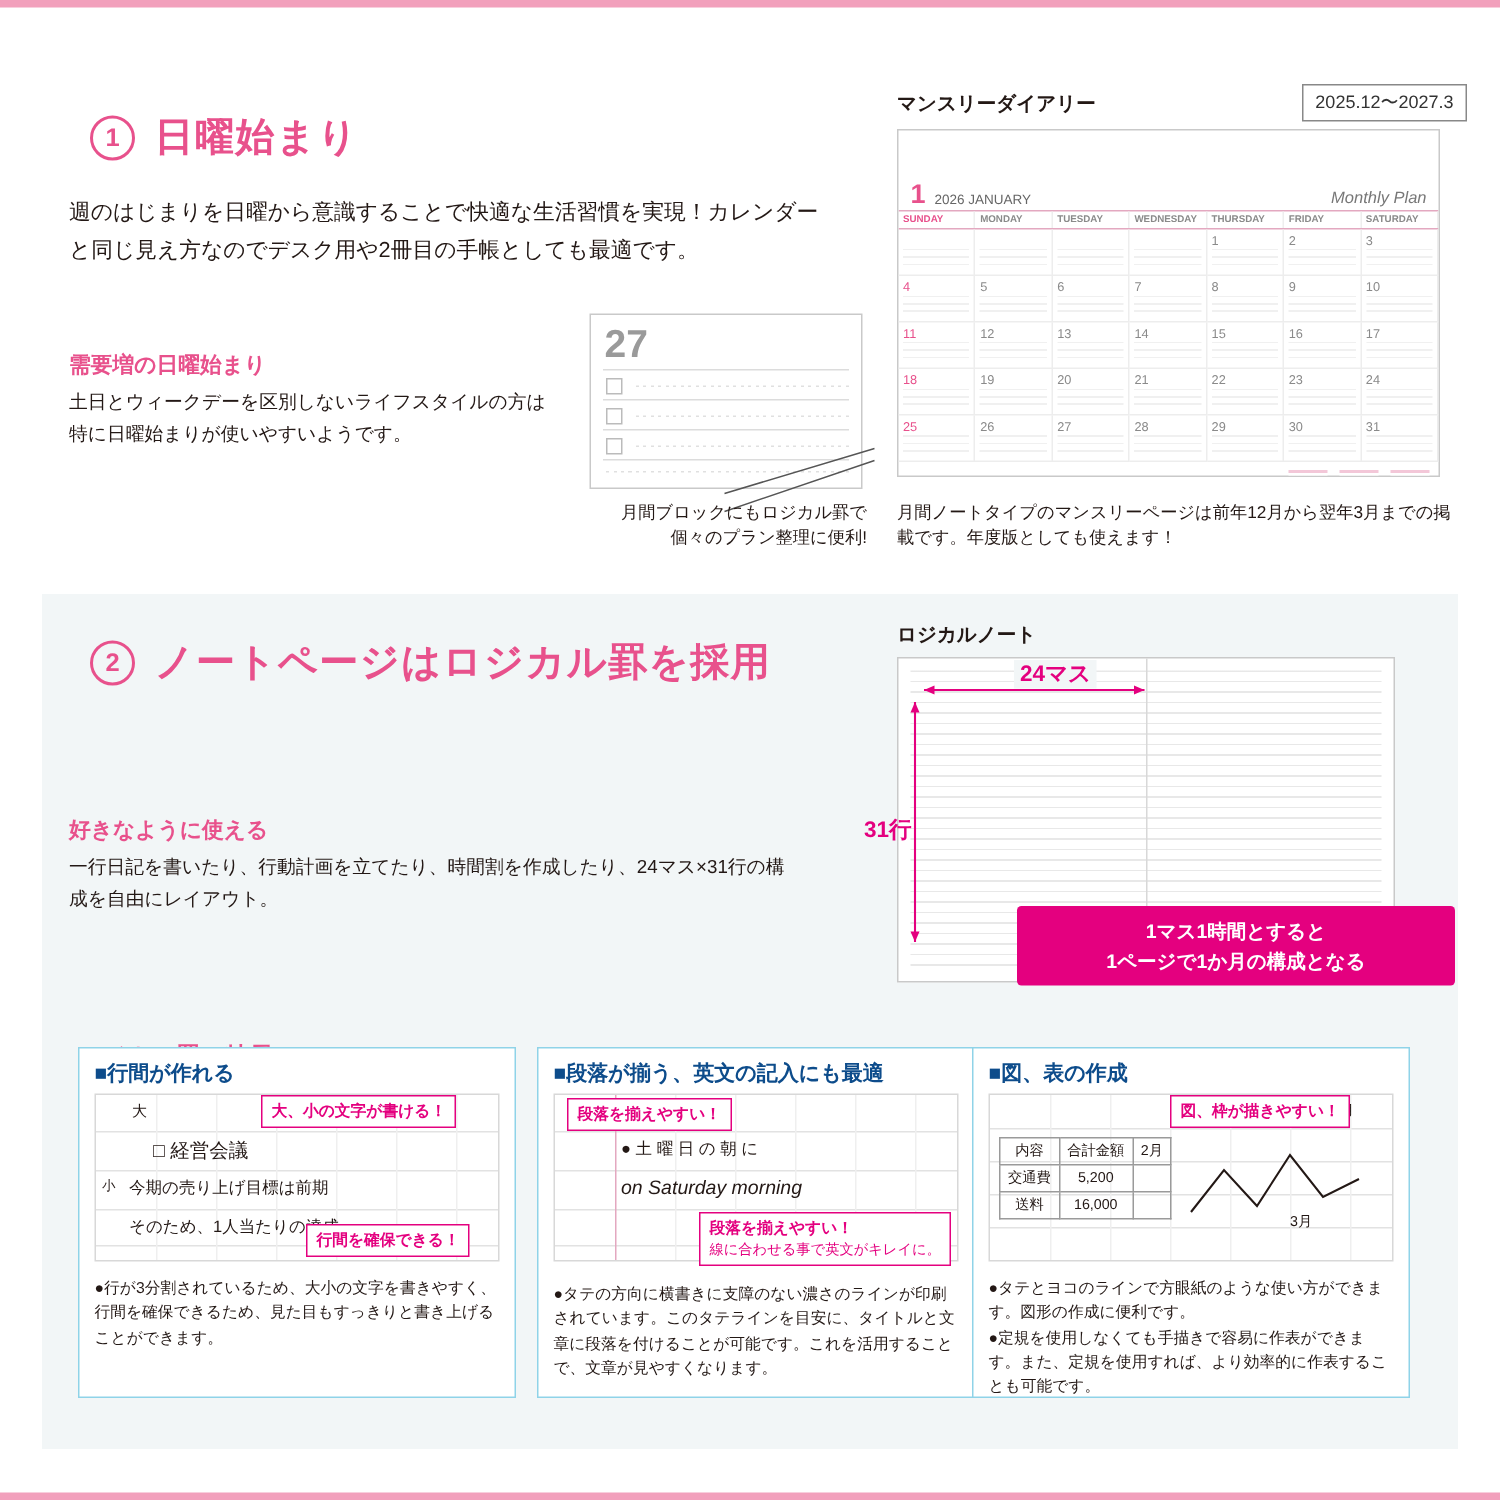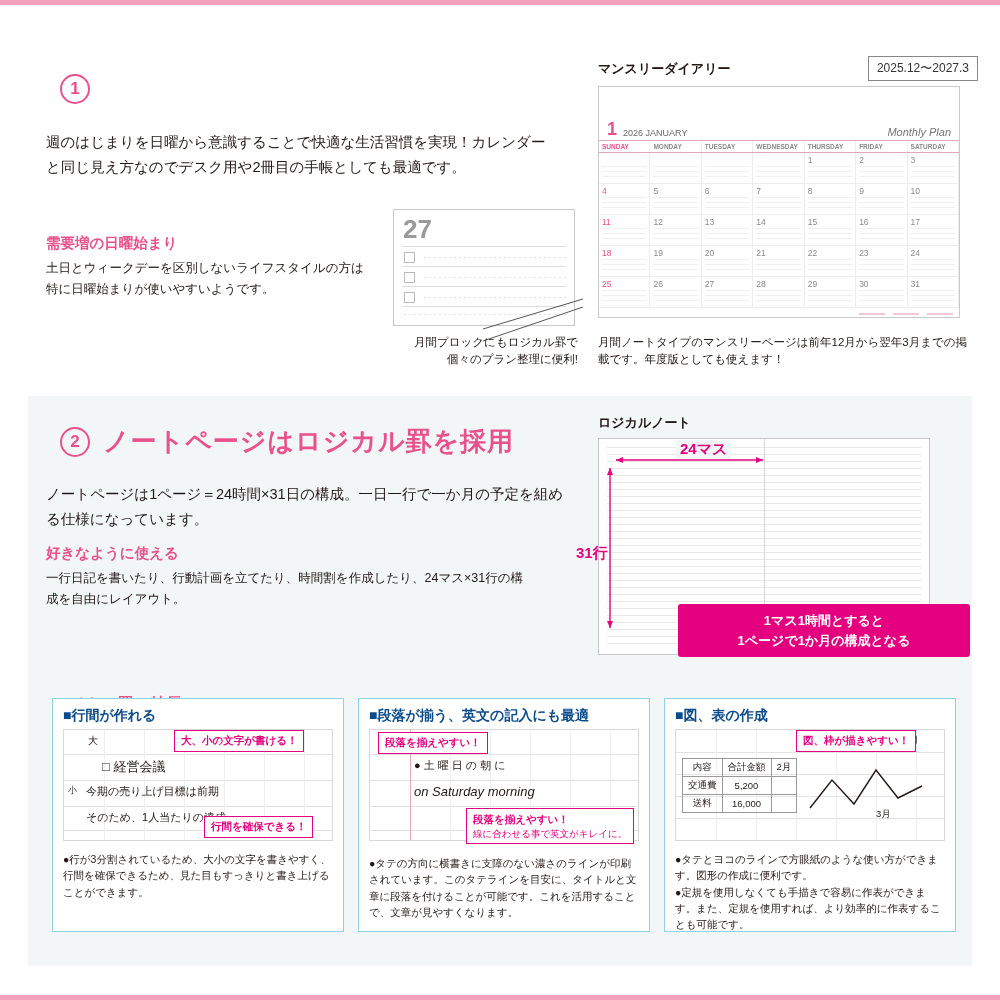--- a/index.html
+++ b/index.html
@@ -100,20 +100,21 @@
 <body>
 
 <div class="page">
   <div class="topline"></div>
   <div class="bottomline"></div>
 
   <div class="sec1">
 
     <div class="sec-head" style="position:absolute;left:32px;top:40px;">
       <div class="numcircle">1</div>
+      <div class="sec-title">日曜始まり</div>
     </div>
 
     <div class="body-txt" style="position:absolute;left:18px;top:96px;width:510px;">週のはじまりを日曜から意識することで快適な生活習慣を実現！カレンダーと同じ見え方なのでデスク用や2冊目の手帳としても最適です。</div>
 
     <div style="position:absolute;left:18px;top:200px;width:330px;">
       <div class="sub-head">需要増の日曜始まり</div>
       <div class="small-txt">土日とウィークデーを区別しないライフスタイルの方は特に日曜始まりが使いやすいようです。</div>
     </div>
 
     <div class="blockbox" style="position:absolute;left:365px;top:175px;">
@@ -308,21 +309,20 @@
     </div>
   </div>
 
   <div class="sec2">
 
     <div class="sec2-title-wrap" style="position:absolute;left:32px;top:28px;">
       <div class="numcircle">2</div>
       <div class="sec-title">ノートページはロジカル罫を採用</div>
     </div>
 
-    <div class="body-txt" style="position:absolute;left:18px;top:86px;width:520px;">ノートページは1ページ＝24時間×31日の構成。一日一行で一か月の予定を組める仕様になっています。</div>
 
     <div style="position:absolute;left:18px;top:148px;width:480px;">
       <div class="sub-head">好きなように使える</div>
       <div class="small-txt">一行日記を書いたり、行動計画を立てたり、時間割を作成したり、24マス×31行の構成を自由にレイアウト。</div>
     </div>
 
     <div class="logical-label" style="position:absolute;left:570px;top:18px;">ロジカルノート</div>
     <div class="nbbox" style="position:absolute;left:570px;top:42px;">
       <div class="nb-lines"></div>
       <div class="nb-center"></div>
@@ -387,21 +387,21 @@
         <div style="position:absolute;left:44px;top:54px;font-size:13px;font-style:italic;">on Saturday morning</div>
         <div class="callout" style="left:8px;top:2px;">段落を揃えやすい！</div>
         <div class="callout" style="left:96px;top:78px;line-height:1.4;">
           <div>段落を揃えやすい！</div>
           <div style="font-weight:normal;font-size:9.5px;">線に合わせる事で英文がキレイに。</div>
         </div>
       </div>
       <div class="fcard-desc" style="padding-top:14px;">●タテの方向に横書きに支障のない濃さのラインが印刷されています。このタテラインを目安に、タイトルと文章に段落を付けることが可能です。これを活用することで、文章が見やすくなります。</div>
     </div>
 
-    <div class="fcard" style="position:absolute;left:636px;top:302px;width:290px;height:232px;">
+    <div class="fcard" style="position:absolute;left:620px;top:302px;width:290px;height:232px;">
       <div class="fcard-title">■図、表の作成</div>
       <div class="ruled" style="height:110px;">
         <div class="hl" style="top:22px;"></div>
           <div class="hl" style="top:44px;"></div>
         <div class="hl" style="top:66px;"></div>
           <div class="hl" style="top:88px;"></div>
         <div class="vl" style="left:40px;"></div>
           <div class="vl" style="left:80px;"></div>
         <div class="vl" style="left:120px;"></div>
           <div class="vl" style="left:160px;"></div>

